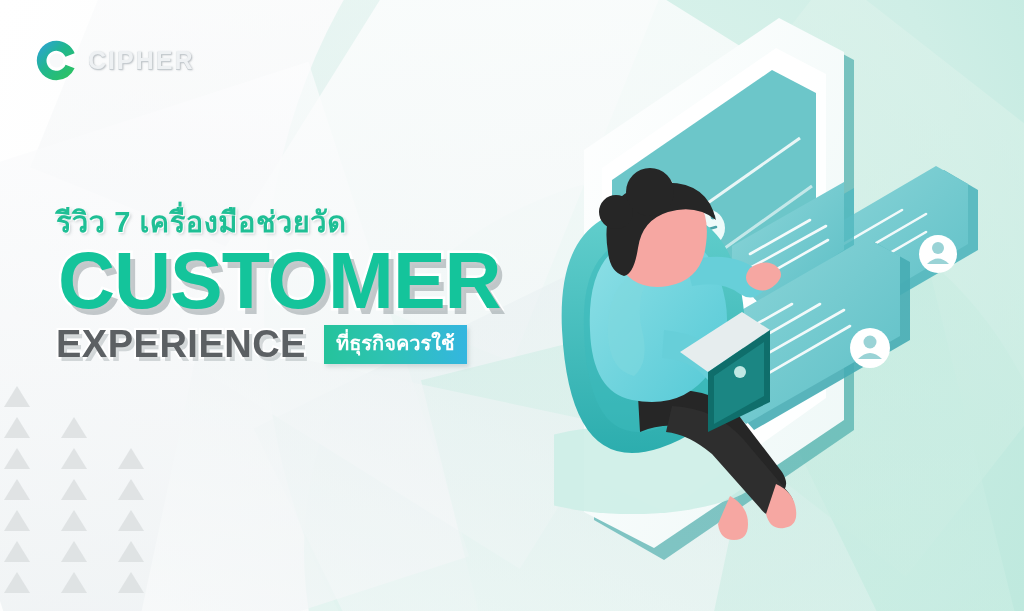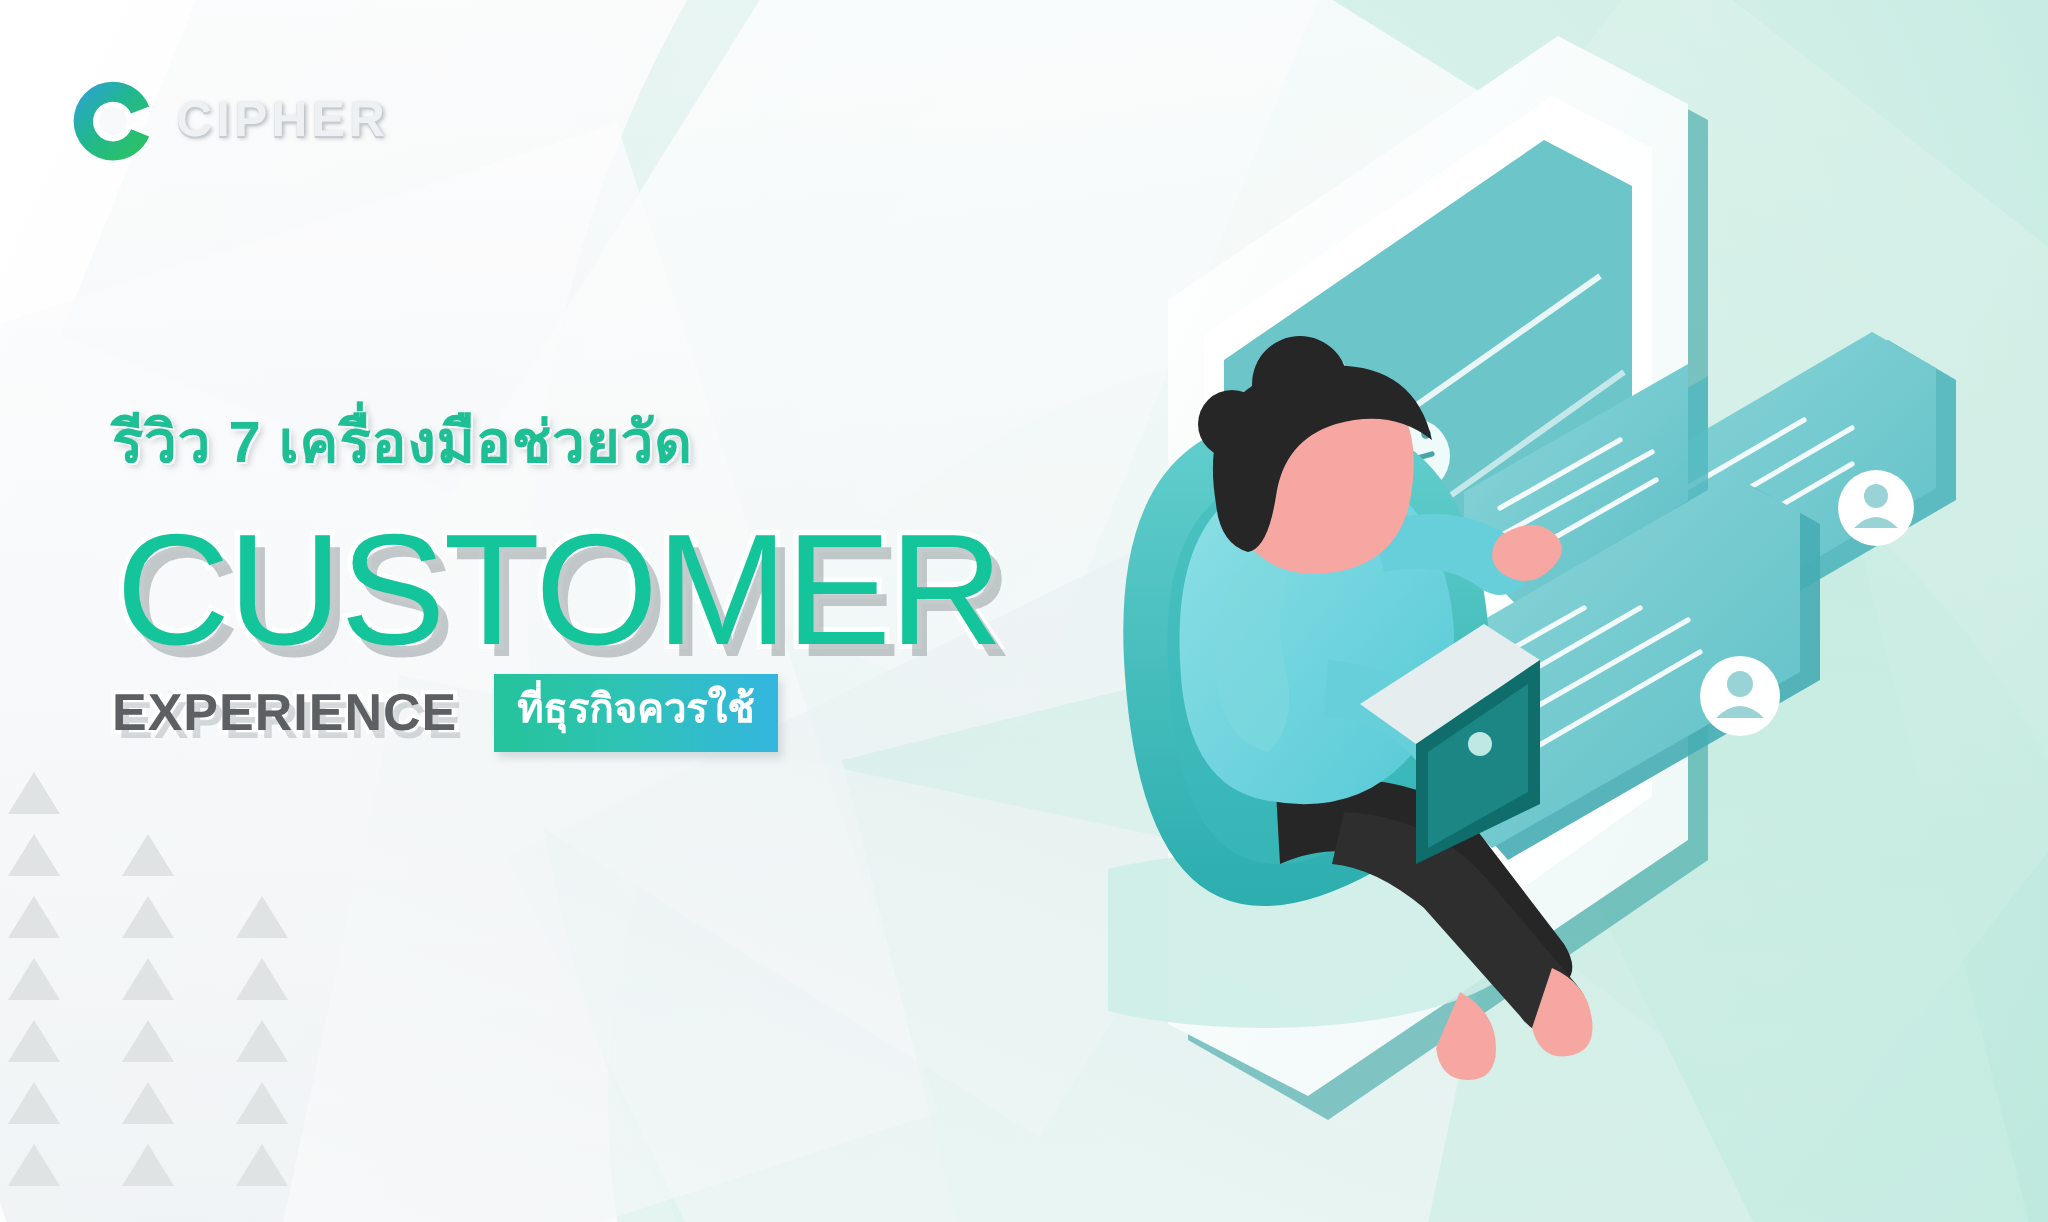--- a/index.html
+++ b/index.html
@@ -86,32 +86,32 @@
   .headline { position:absolute; left:56px; top:205px; width:520px; }
 
   .thai-top {
     font-size:29px; font-weight:bold; color:#1fbf95;
     letter-spacing:.5px; line-height:1.2;
     text-shadow:1px 1px 0 #ffffff, 2px 2px 3px rgba(150,160,165,.45);
     margin-bottom:2px;
   }
 
   .customer {
-    font-size:79px; font-weight:normal; letter-spacing:-1px;
+    font-size:79px; font-weight:bold; letter-spacing:-1px;
     color:#14c49b; line-height:.98;
     -webkit-text-stroke:5px #ffffff;
     paint-order:stroke fill;
     text-shadow:5px 6px 0 rgba(150,158,162,.55);
-    margin:16px 0 0 2px;
+    margin:2px 0 0 2px;
   }
 
   .row2 { display:flex; align-items:center; gap:18px; margin-top:4px; }
 
   .experience {
-    font-size:26px; font-weight:bold; letter-spacing:.5px;
+    font-size:38px; font-weight:bold; letter-spacing:.5px;
     color:#5c6063;
     -webkit-text-stroke:4px #ffffff;
     paint-order:stroke fill;
     text-shadow:3px 4px 0 rgba(165,172,176,.45);
   }
 
   .badge {
     display:inline-flex; align-items:center; justify-content:center;
     padding:7px 12px 9px;
     background:linear-gradient(90deg,#25c39b 0%, #2ec3b4 45%, #34b6e0 100%);

